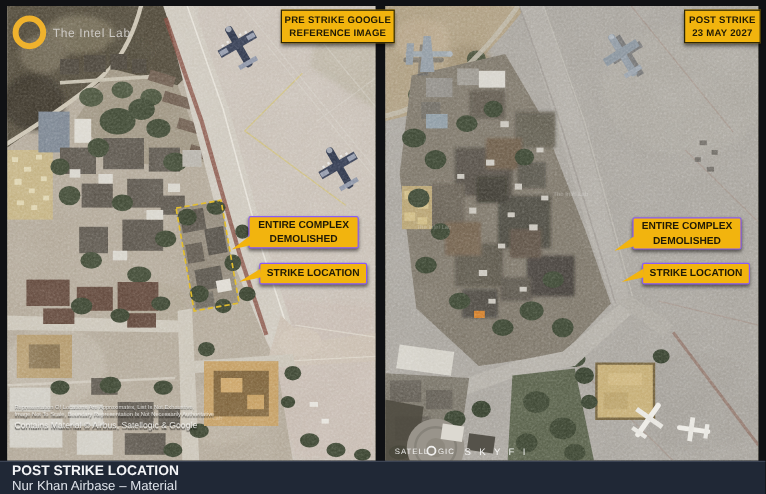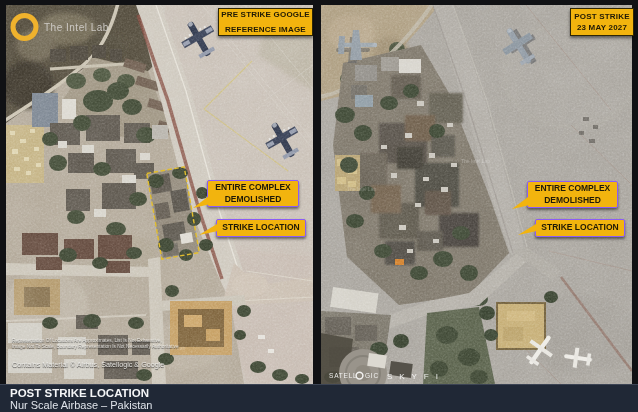--- a/index.html
+++ b/index.html
@@ -519,21 +519,21 @@
   <text x="44" y="373" font-size="6.5" letter-spacing="0.8">GIC</text>
   <text x="66" y="374" font-size="8" letter-spacing="2.4">S K Y F I</text>
 </g>
 
 <text x="140" y="158" font-size="5" fill="#ffffff" opacity=".3">The Intel Lab</text>
 
 <text x="26" y="186" font-size="5" fill="#ffffff" opacity=".25">The Intel Lab</text>
 </svg>
 </div>
 
-<div class="ybox tag" style="left:218px;top:8px;width:93px;height:26px;justify-content:space-between;">
+<div class="ybox tag" style="left:234px;top:8px;width:93px;height:26px;">
   <div>PRE STRIKE GOOGLE</div>
     <div>REFERENCE IMAGE</div>
 </div>
 
 <div class="ybox tag" style="left:570px;top:8px;width:62px;height:26px;">
   <div>POST STRIKE</div>
     <div>23 MAY 2027</div>
 </div>
 
 <div class="ybox ann" style="left:207px;top:180px;width:90px;height:25px;">
@@ -566,22 +566,22 @@
     <polygon points="18,0 0,11 19,7" fill="#f2b40e"></polygon>
   </svg>
 
 <div style="position:absolute;left:12px;top:334px;width:250px;color:#f0efec;">
 
 
   <div style="font-size:4.8px;margin-top:4px;line-height:6px;text-shadow:0 1px 1px rgba(0,0,0,.8);opacity:.85;">
     Representation Of Locations Are Approximates, List Is Not Exhaustive,<br>
     Image Not To Scale, Boundary Representation Is Not Necessarily Authoritative</div>
 
-  <div style="font-size:7.2px;margin-top:10px;text-shadow:0 1px 1px rgba(0,0,0,.8);opacity:.92;">
+  <div style="font-size:7.2px;margin-top:0;text-shadow:0 1px 1px rgba(0,0,0,.8);opacity:.92;">
     Contains Material © Airbus, Satellogic &amp; Google</div>
 </div>
 
 <div id="bar">
 
   <div class="t1">POST STRIKE LOCATION</div>
 
-  <div class="t2">Nur Scale Airbase – Pakistan</div>
+  <div class="t2">Nur Khan Airbase – Material</div>
 </div>
 
 </body></html>

